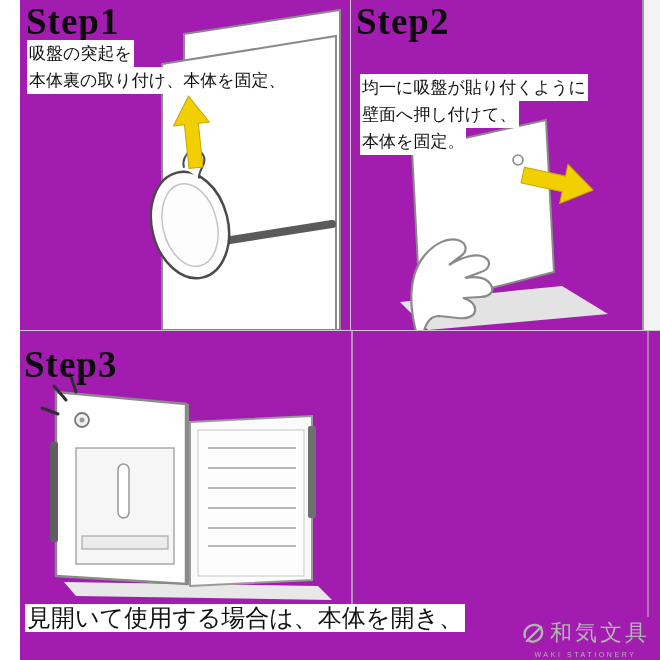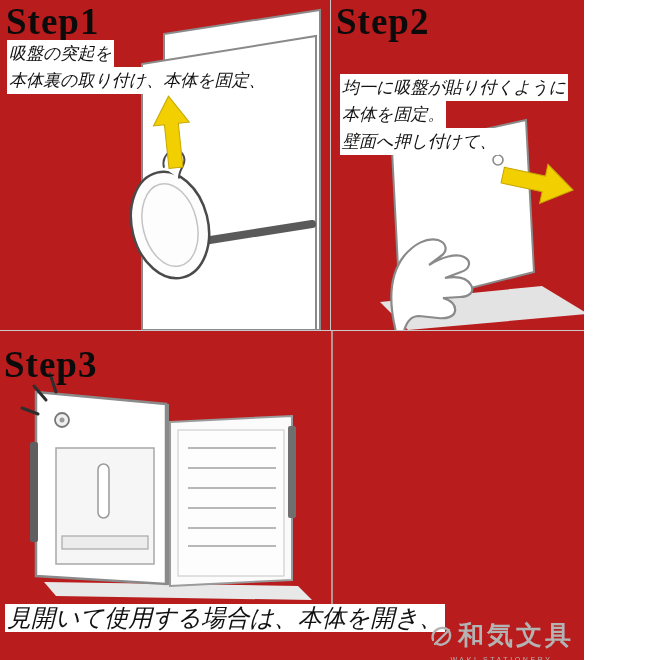--- a/index.html
+++ b/index.html
@@ -1,41 +1,42 @@
 <!DOCTYPE html>
 <html><head>
 <meta charset="utf-8">
 <style>
   * { box-sizing: border-box; }
   html, body { margin:0; padding:0; background:#ffffff; }
   .canvas {
     position: relative;
-    width: 584px; height: 660px;
-    background: #b91c1c;
+    width: 640px; height: 660px;
+    background: #a21caf;
     overflow: hidden;
     font-family: "Liberation Sans", sans-serif;
     color: #111;
+    margin-left: 20px;
   }
   .illus { position: absolute; }
   .divider { position: absolute; background:#c9c9c9; }
   .step-title {
     position: absolute; margin: 0;
     font-family: "Liberation Serif", serif;
     font-weight: 700; font-size: 37px; line-height: 1;
     letter-spacing: 1px; color:#0b0b0b;
   }
-  .step-text { position: absolute; font-size: 17px; line-height: 27px; font-style: italic; }
+  .step-text { position: absolute; font-size: 17px; line-height: 27px; }
   .step-text--lg { font-size: 24px; line-height: 28px; }
   .step-text span { background:#ffffff; display:inline-block; padding:0 2px; }
   .watermark {
     position: absolute; top: 618px; right: 10px;
     color:#b3b3b3; text-align: center;
   }
   .wm-row { display:flex; align-items:center; gap:5px; justify-content:flex-end; }
-  .wm-brand { font-size: 26px; font-weight: 700; letter-spacing: 3px; }
+  .wm-brand { font-size: 22px; font-weight: 400; letter-spacing: 3px; }
   .wm-sub { font-size: 7px; letter-spacing: 2.6px; margin-top: 3px; }
 </style>
 </head>
 <body>
 
 <div class="canvas">
 
   <div class="divider" style="left:330px; top:0; width:1px; height:330px;"></div>
   <div class="divider" style="left:0; top:330px; width:660px; height:1px;"></div>
 
@@ -76,22 +77,22 @@
 
     <g transform="rotate(12 205 182)">
       <polygon points="172,174 214,174 214,162 244,182 214,202 214,190 172,190" fill="#f2cf00" stroke="#c7a600" stroke-width="1"></polygon>
     </g>
 
     <path d="M66,332 C58,300 60,274 74,256 C84,244 97,237 108,240 c9,3 10,11 3,16 l-12,9 c13,-8 27,-12 35,-8 c8,4 6,12 -3,15 l-16,6 c12,-2 22,0 26,7 c4,7 -2,12 -11,12 l-17,1 c8,2 13,7 12,13 c-1,6 -9,8 -17,7 l-19,-2 c-9,0 -14,8 -16,20 z" fill="#ffffff" stroke="#8a8a8a" stroke-width="2.2"></path>
   </svg>
   <h2 class="step-title" style="left:336px; top:3px;">Step2</h2>
   <div class="step-text" style="left:340px; top:74px;">
     <div><span>均一に吸盤が貼り付くように</span></div>
+    <div><span>壁面へ押し付けて、</span></div>
     <div><span>本体を固定。</span></div>
-    <div><span>壁面へ押し付けて、</span></div>
   </div>
 
   <svg class="illus" style="left:0; top:330px;" width="660" height="290" viewBox="0 0 660 290">
 
     <line x1="332" y1="1" x2="332" y2="282" stroke="#bbbbbb" stroke-width="1.5"></line>
     <line x1="628" y1="1" x2="628" y2="287" stroke="#cccccc" stroke-width="1"></line>
 
     <polygon points="44,252 298,256 312,270 56,266" fill="#e8e8e8"></polygon>
 
     <polygon points="36,62 166,74 166,254 36,246" fill="#ffffff" stroke="#8a8a8a" stroke-width="2.5"></polygon>

